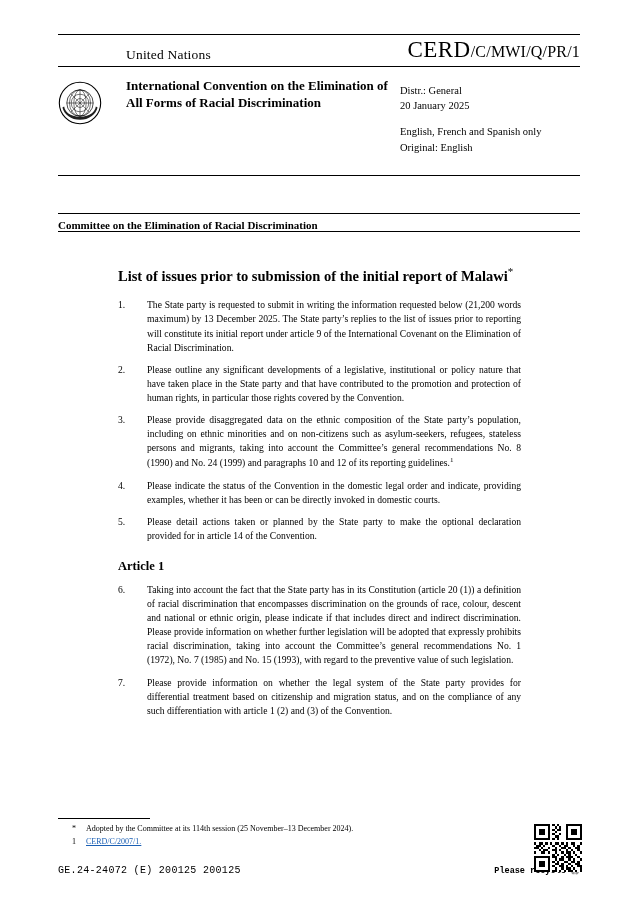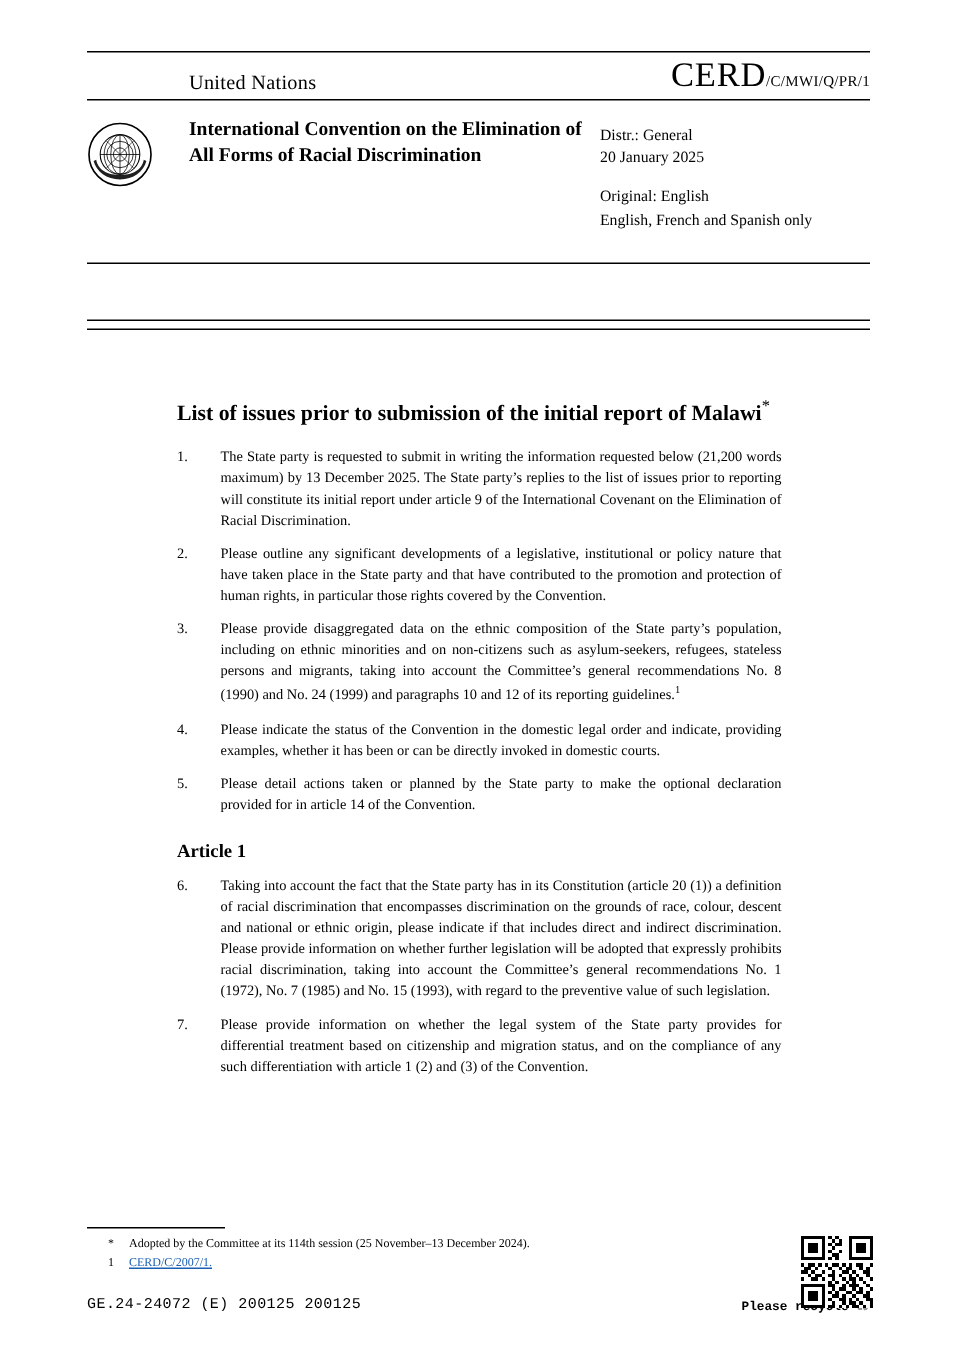--- a/index.html
+++ b/index.html
@@ -49,21 +49,21 @@
     font-family: "Liberation Serif", serif;
     display: flex;
     align-items: baseline;
   }
   .symbol .big {
     font-size: 23px;
     letter-spacing: 0.5px;
     text-align: right;
   }
   .symbol .small {
-    font-size: 10px;
+    font-size: 16px;
     letter-spacing: 0.2px;
   }
   .mast-rule-mid {
     border-top: 1.2px solid #000;
     width: 100%;
   }
 
   .mast-body {
     display: flex;
     align-items: flex-start;
@@ -263,29 +263,30 @@
           <path d="M50 81 C 26 81, 16 70, 14 58 L 10 60 C 14 76, 30 88, 50 88 C 70 88, 86 76, 90 60 L 86 58 C 84 70, 74 81, 50 81 Z" fill="#000" opacity="0.88"></path>
         </svg>
       </div>
       <div class="title-cell">
         <div class="conv-title">International Convention on the Elimination of All Forms of Racial Discrimination</div>
       </div>
       <div class="distr-cell">
         <div>Distr.: General</div>
         <div>20 January 2025</div>
         <div class="gap"></div>
+        <div>English, French and Spanish only</div>
         <div>Original: English</div>
-        <div>English, French and Spanish only</div>
       </div>
     </div>
     <div class="mast-rule-bottom"></div>
   </div>
 
   <div class="committee">
     <div class="rule"></div>
+    <div>Committee on the Elimination of Racial Discrimination</div>
   </div>
 
   <div class="content">
     <h1 class="doc-title">
       <span>List of issues prior to submission of the initial report of Malawi</span><span class="star">*</span>
     </h1>
 
     <p class="para">
       <span class="num">1.</span>
       <span>The State party is requested to submit in writing the information requested below (21,200 words maximum) by 13 December 2025. The State party’s replies to the list of issues prior to reporting will constitute its initial report under article 9 of the International Covenant on the Elimination of Racial Discrimination.</span>

